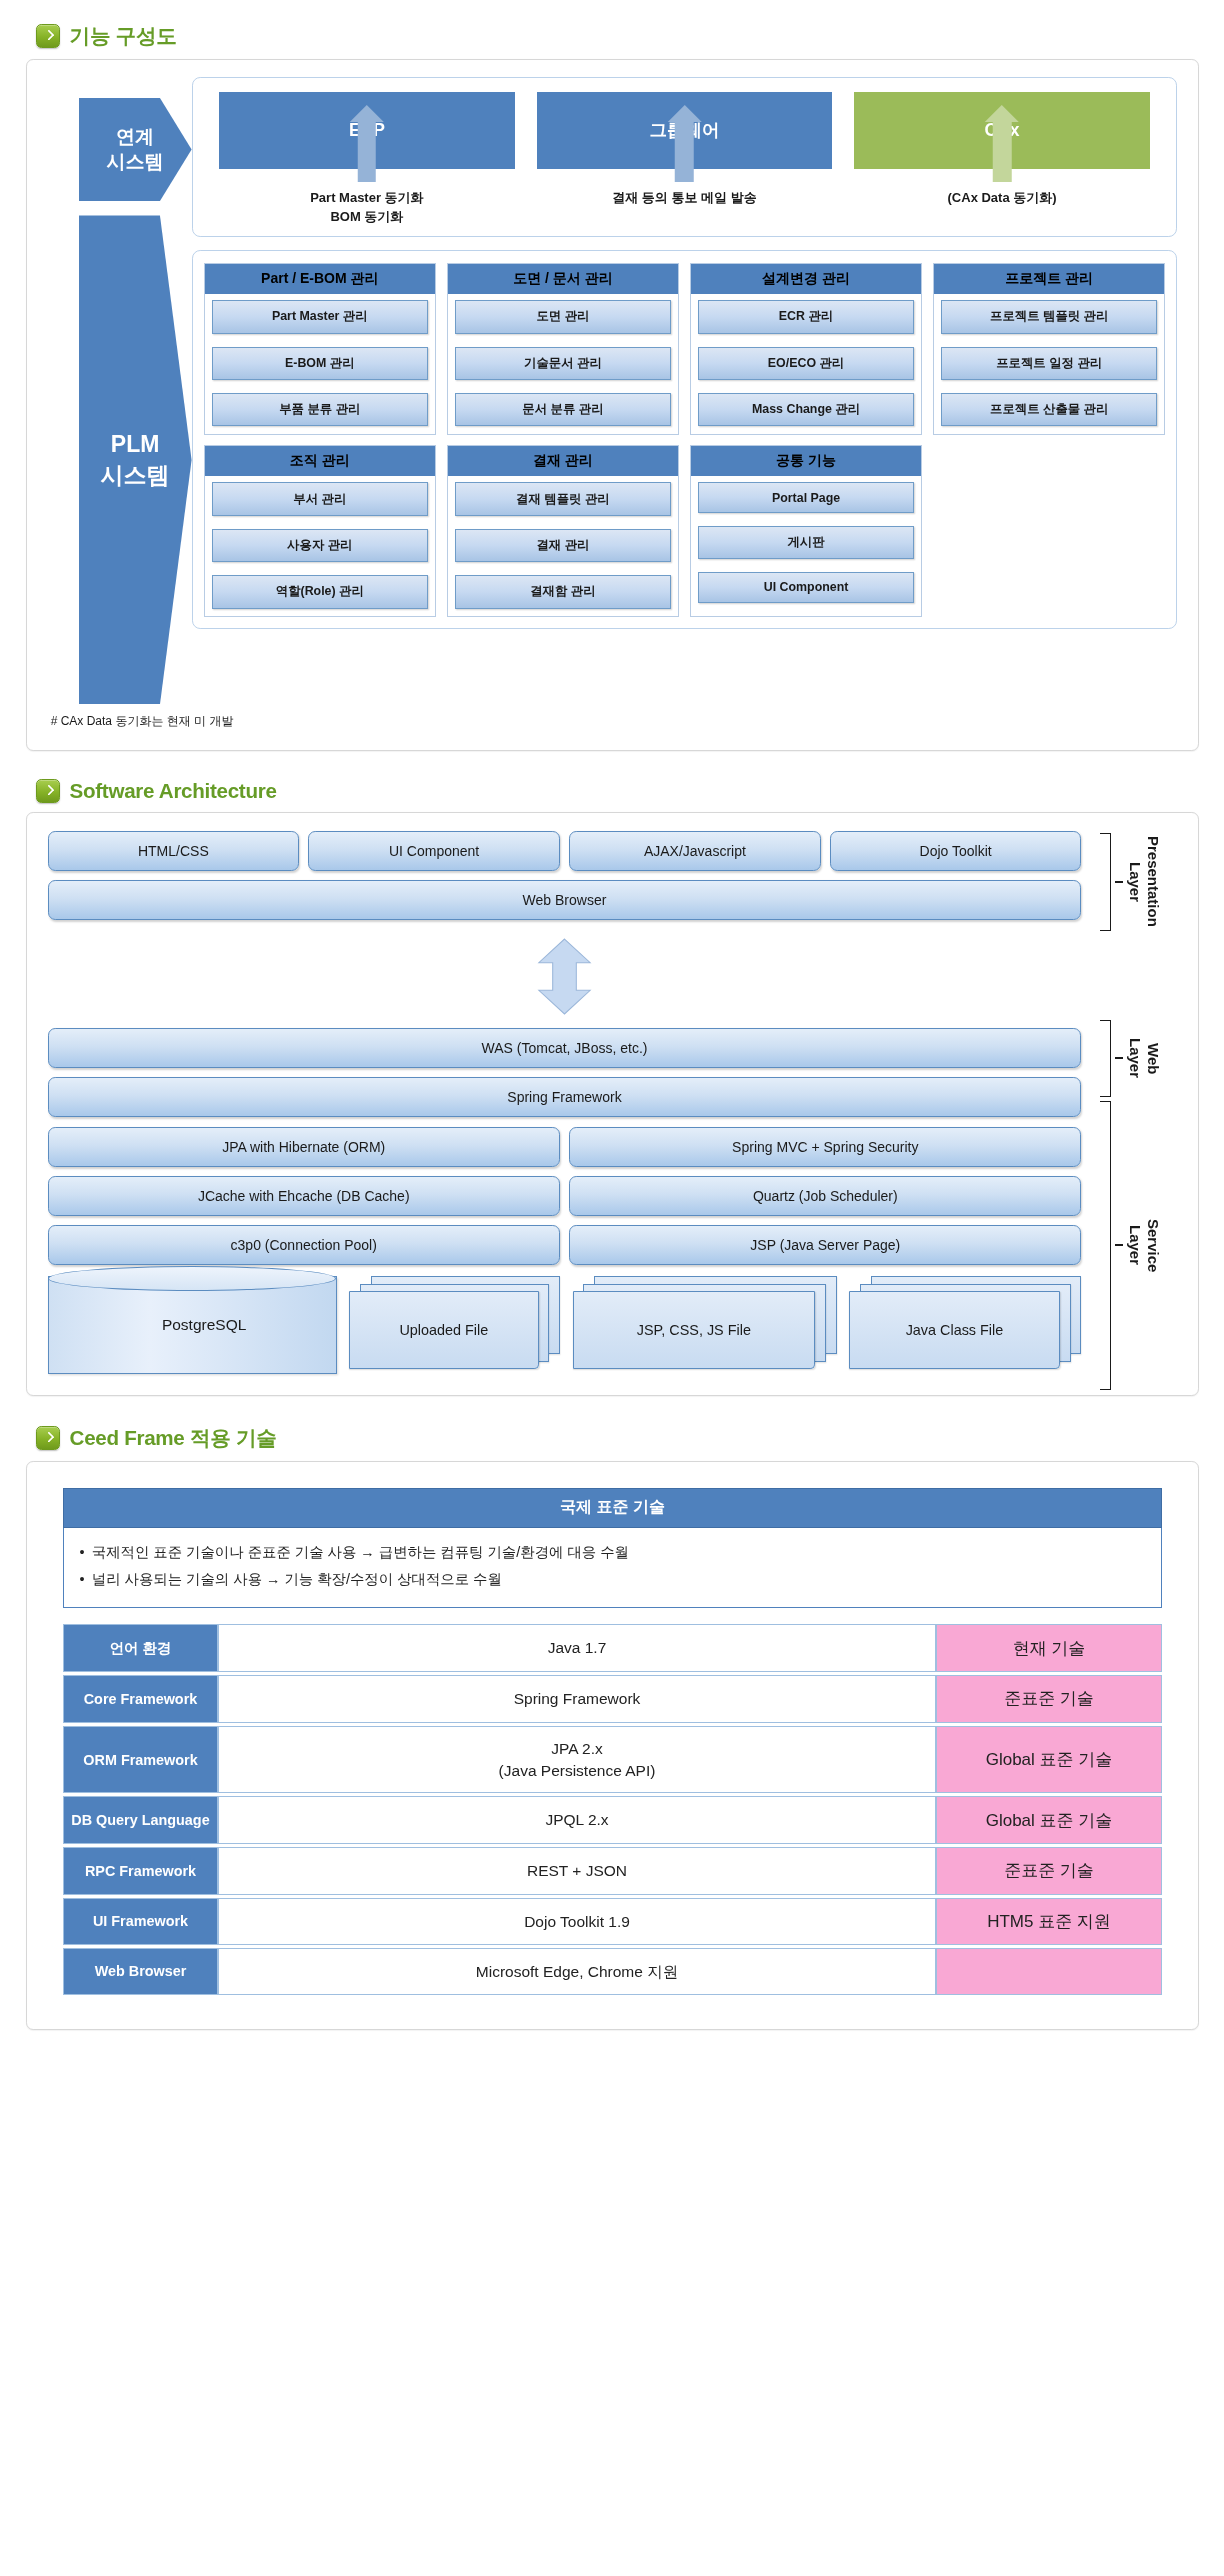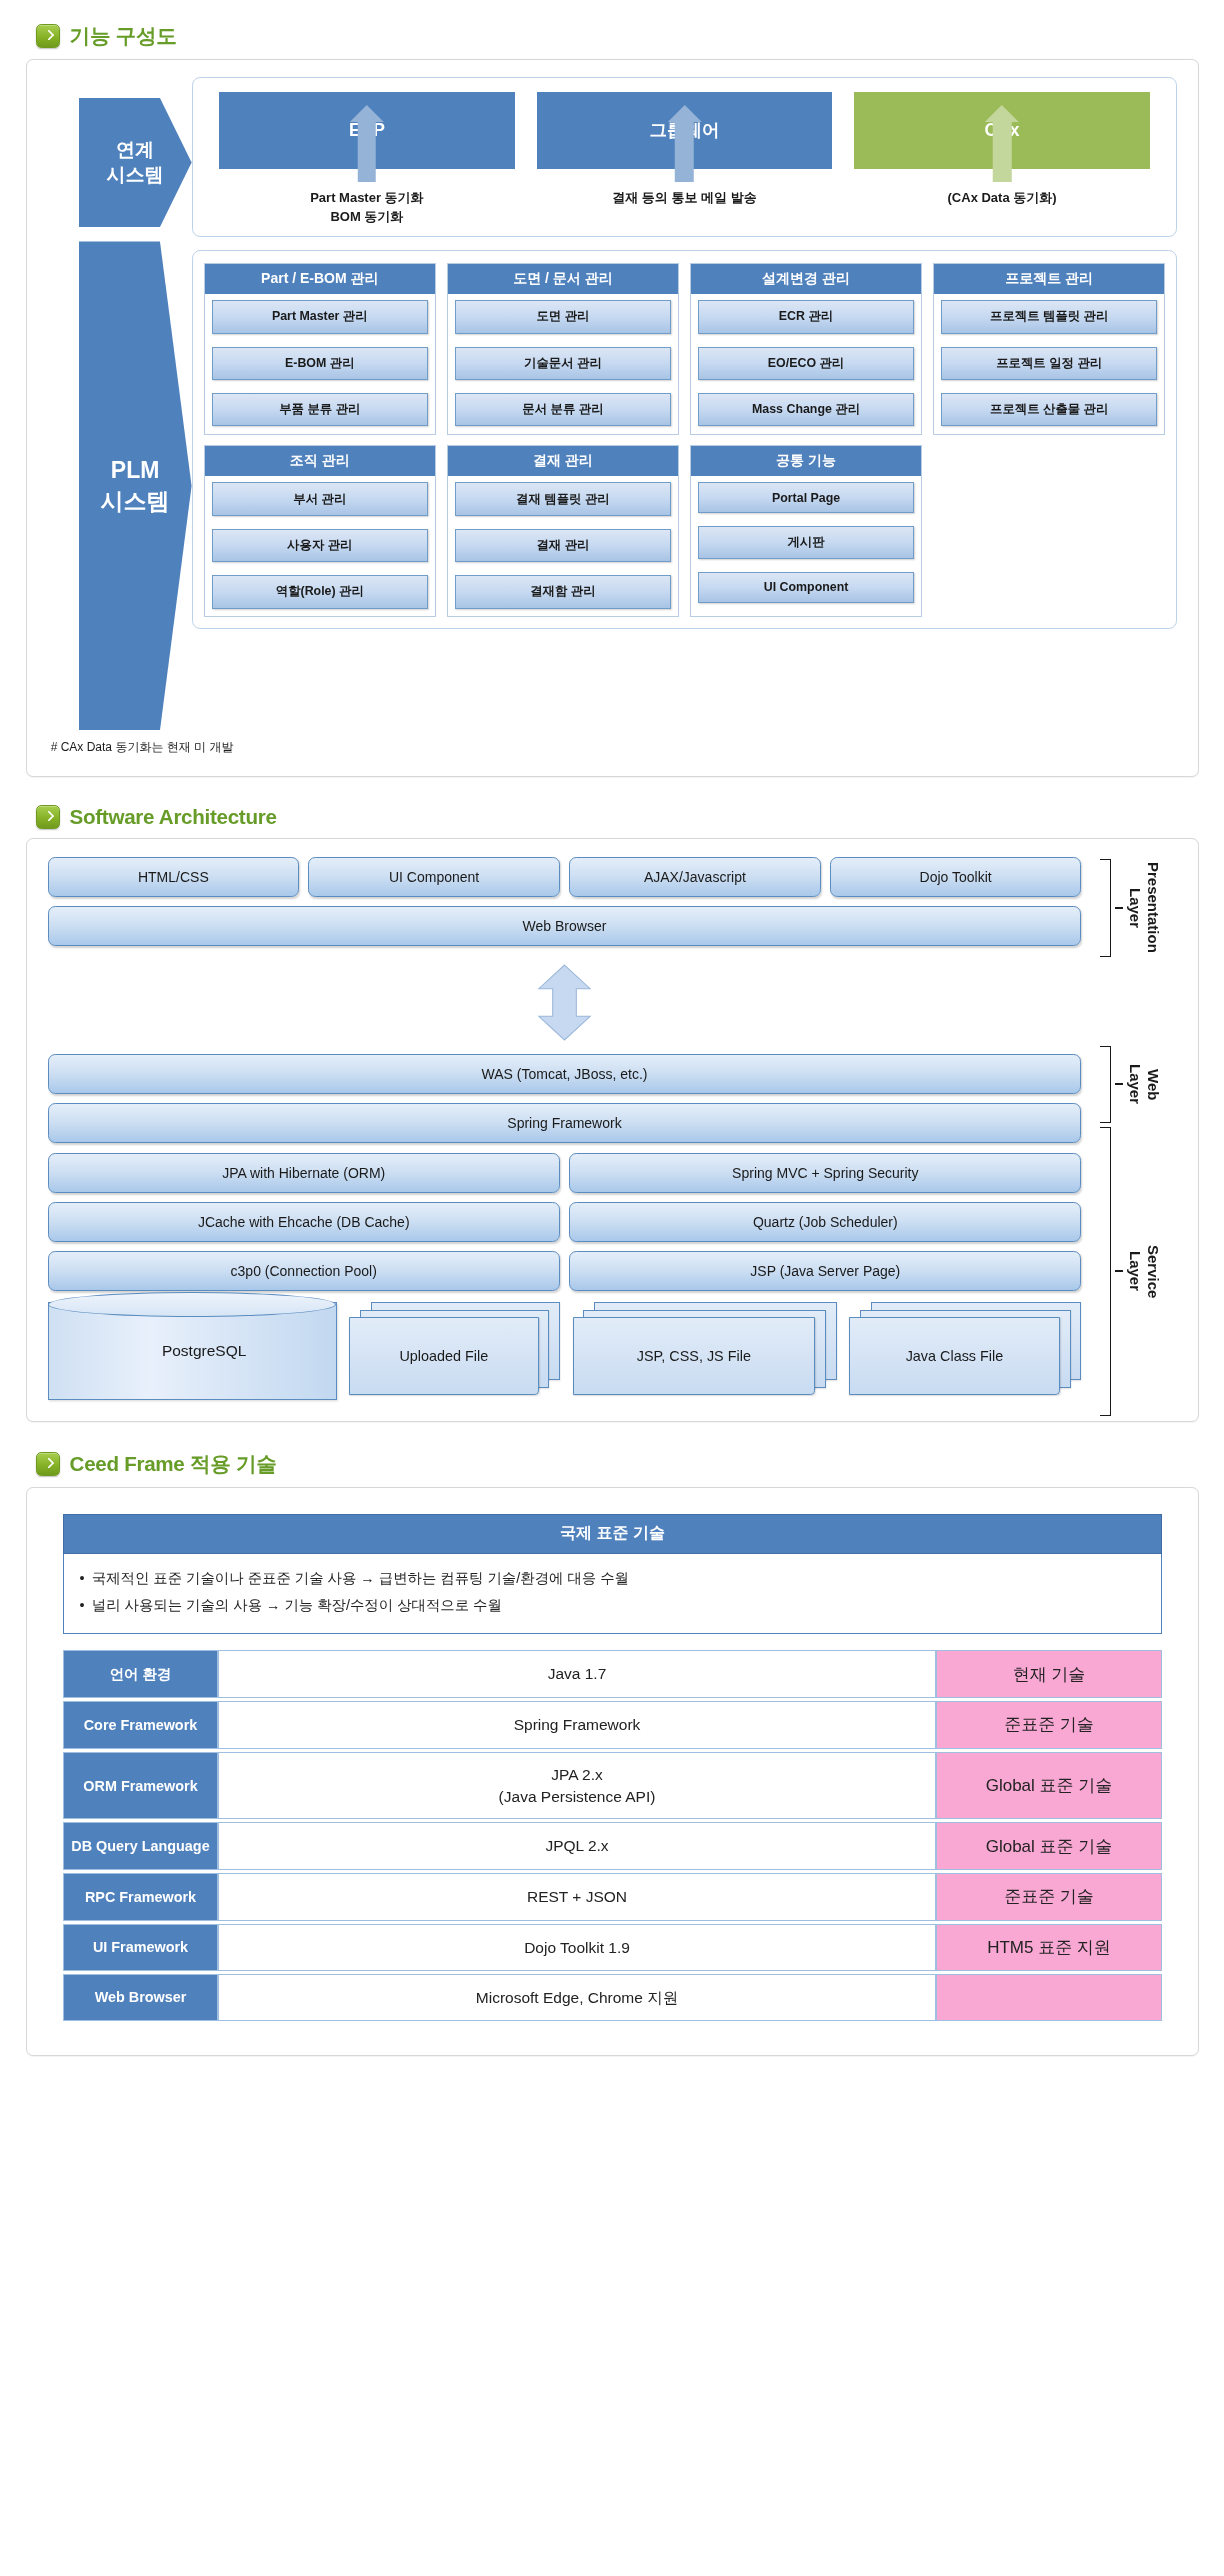--- a/index.html
+++ b/index.html
@@ -55,21 +55,21 @@
     position: relative;
     background: #4f81bd;
     color: #fff;
     font-weight: bold;
     display: flex; align-items: center; justify-content: center;
     text-align: center;
     line-height: 1.35;
     -webkit-clip-path: polygon(0 0, 72% 0, 100% 50%, 72% 100%, 0 100%);
     clip-path: polygon(0 0, 72% 0, 100% 50%, 72% 100%, 0 100%);
   }
-  .chev-link { height: 129px; font-size: 19px; margin: 20.6px 0 0 31px; width: 113px; }
+  .chev-link { height: 103px; font-size: 19px; margin: 20.6px 0 0 31px; width: 113px; }
   .chev-plm  { height: 489px; font-size: 23px; margin: 14.4px 0 0 31px; width: 113px; }
 
   .fm-right { flex: 1 1 auto; display: flex; flex-direction: column; }
 
   .ext-box {
     border: 0.5px solid #bcd2ea;
     border-radius: 8.2px;
     padding: 13.4px 15.5px 9.3px 15.5px;
     background: #fff;
   }
@@ -108,21 +108,21 @@
     padding: 11.3px 11.3px;
     background: #fff;
   }
   .mod-grid { display: grid; grid-template-columns: repeat(4, 1fr); gap: 10.3px 11.3px; }
   .mod {
     border: 0.5px solid #b8cce4;
     background: #fff;
     display: flex; flex-direction: column;
   }
   .mod-head {
-    background: #4f81bd; color: #ffffff; font-weight: bold;
+    background: #4f81bd; color: #000000; font-weight: bold;
     font-size: 14px; text-align: center; padding: 6.2px 2.1px;
   }
   .mod-body { padding: 6.2px 6.7px 7.2px 6.7px; display: flex; flex-direction: column; gap: 13px; }
   .mod-item {
     background: linear-gradient(180deg,#dce6f4 0%, #c6d9f1 50%, #a8c4e5 100%);
     border: 0.5px solid #6f9cc8;
     color: #1a1a1a; font-weight: bold; font-size: 12.4px;
     text-align: center; padding: 7.2px 2.1px;
     box-shadow: 1px 1px 1.5px rgba(0,0,0,.18);
   }

